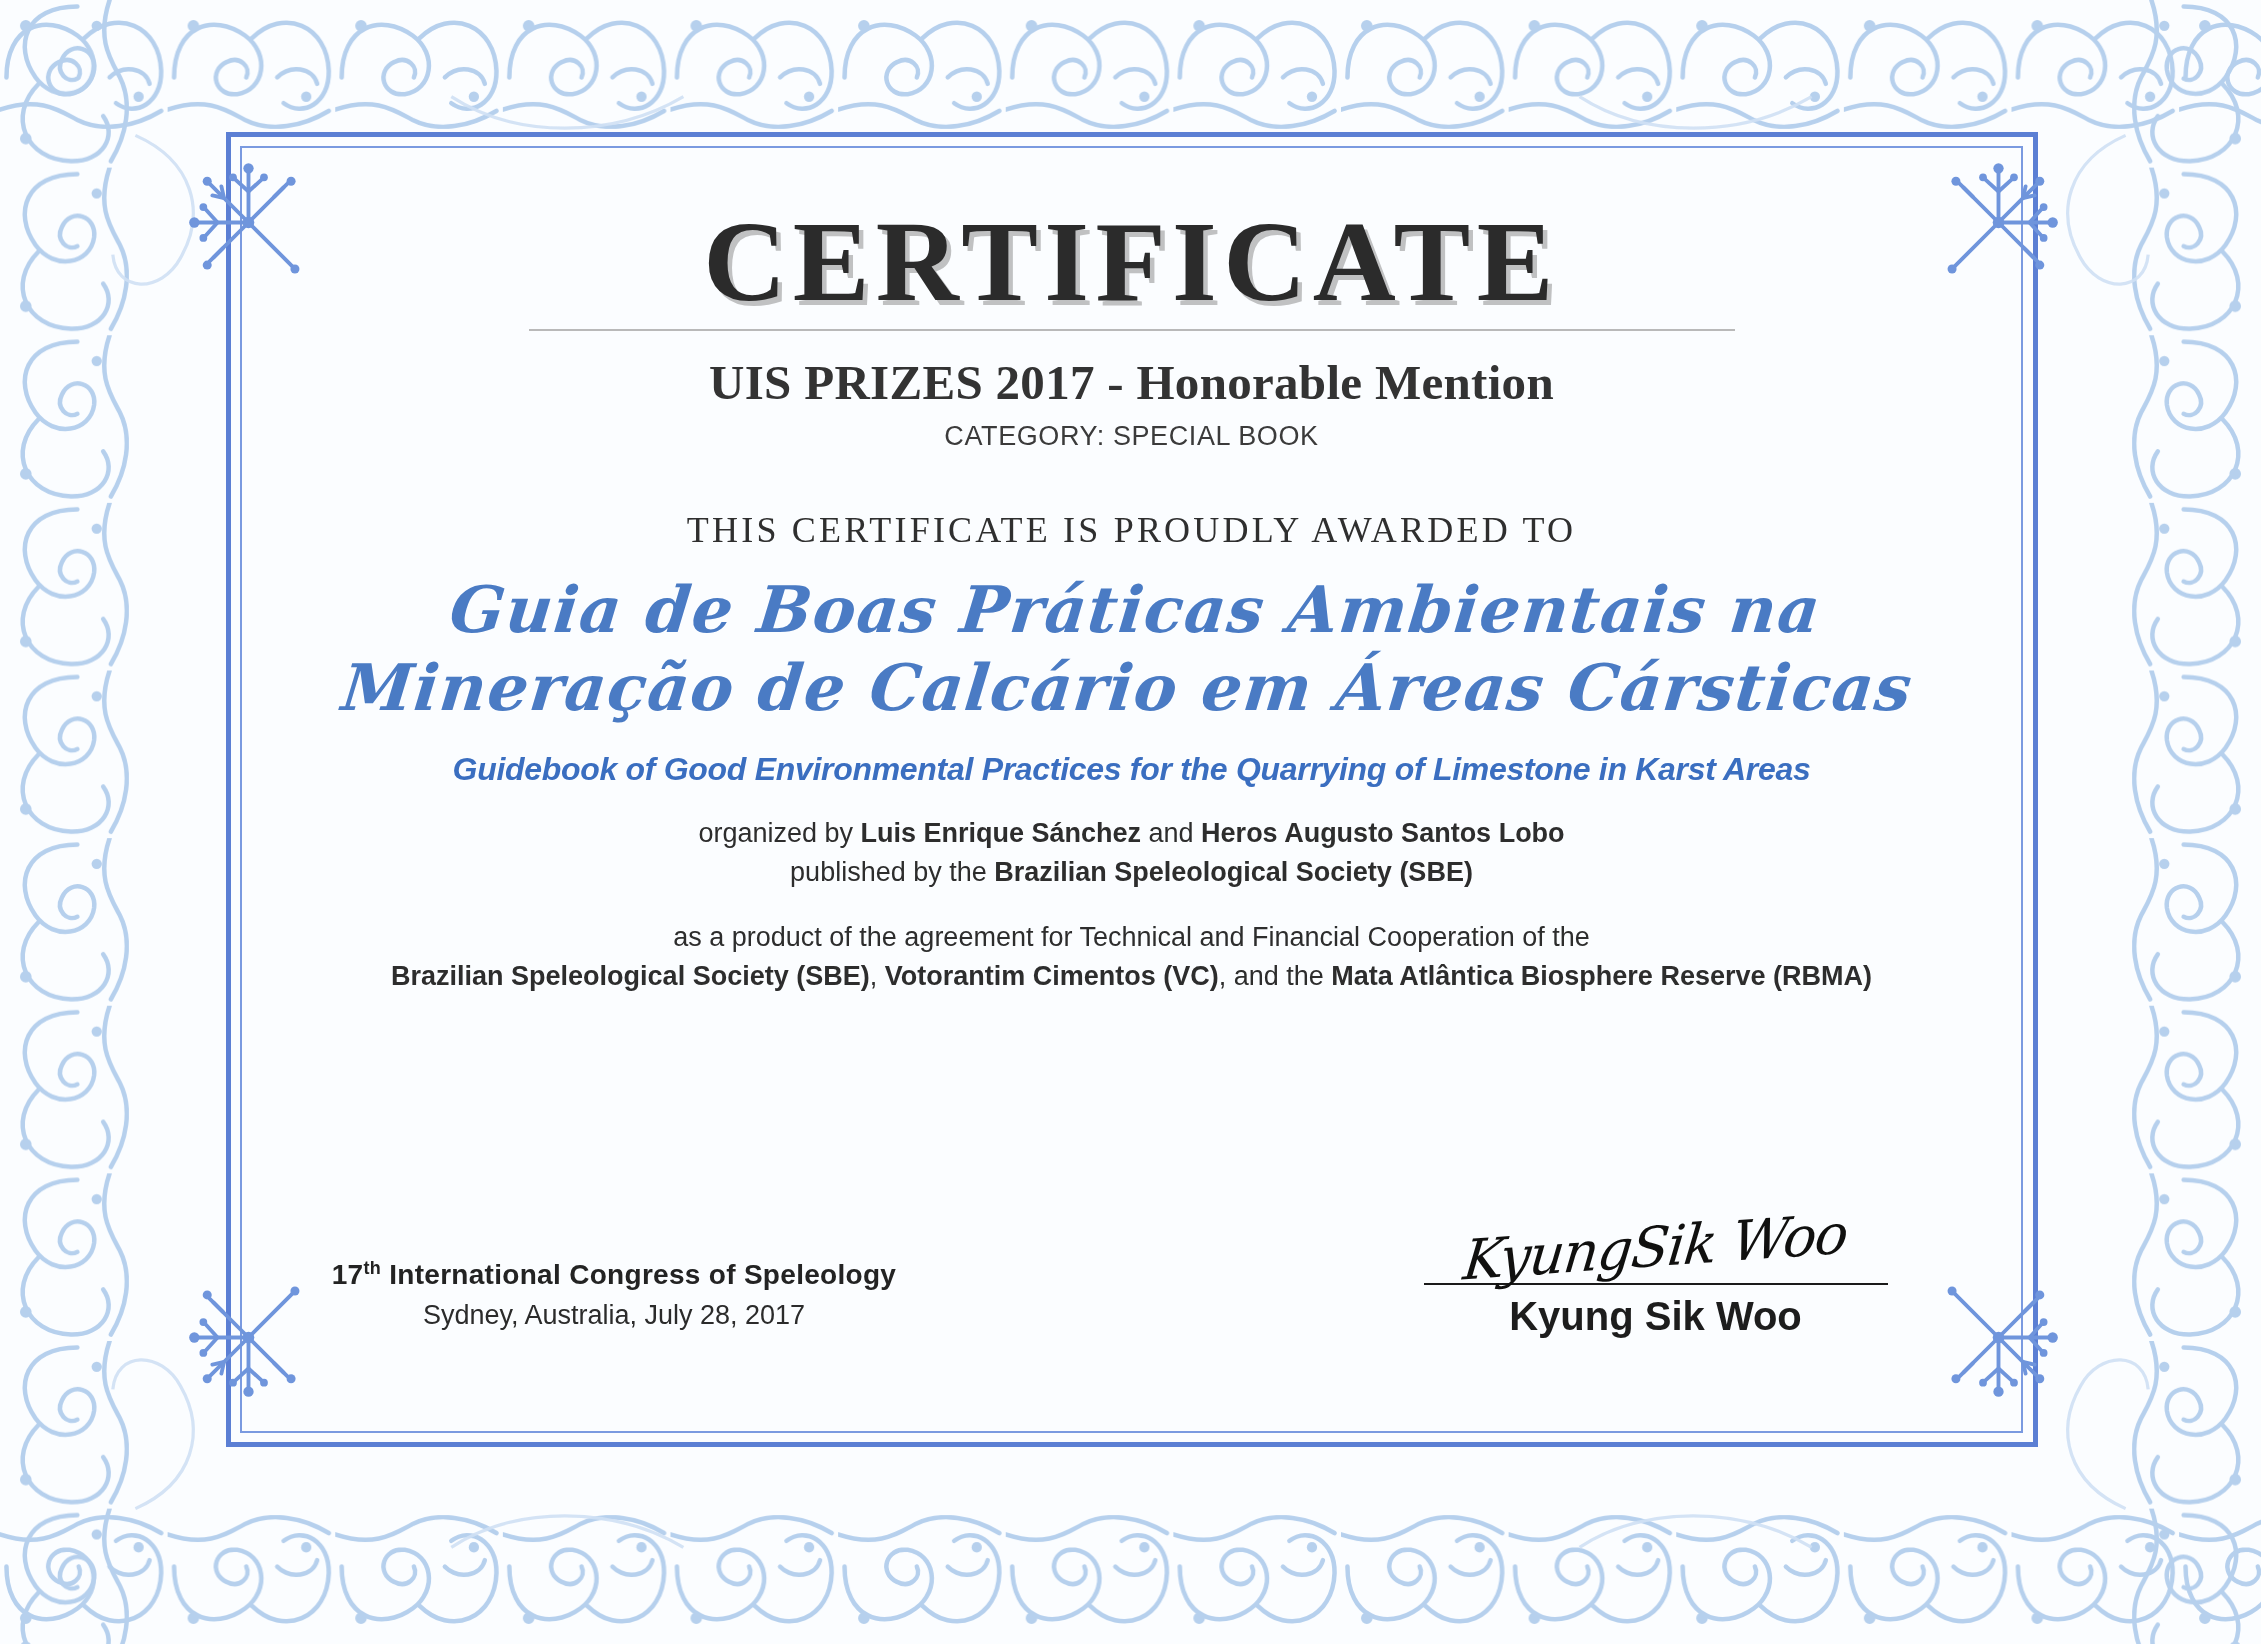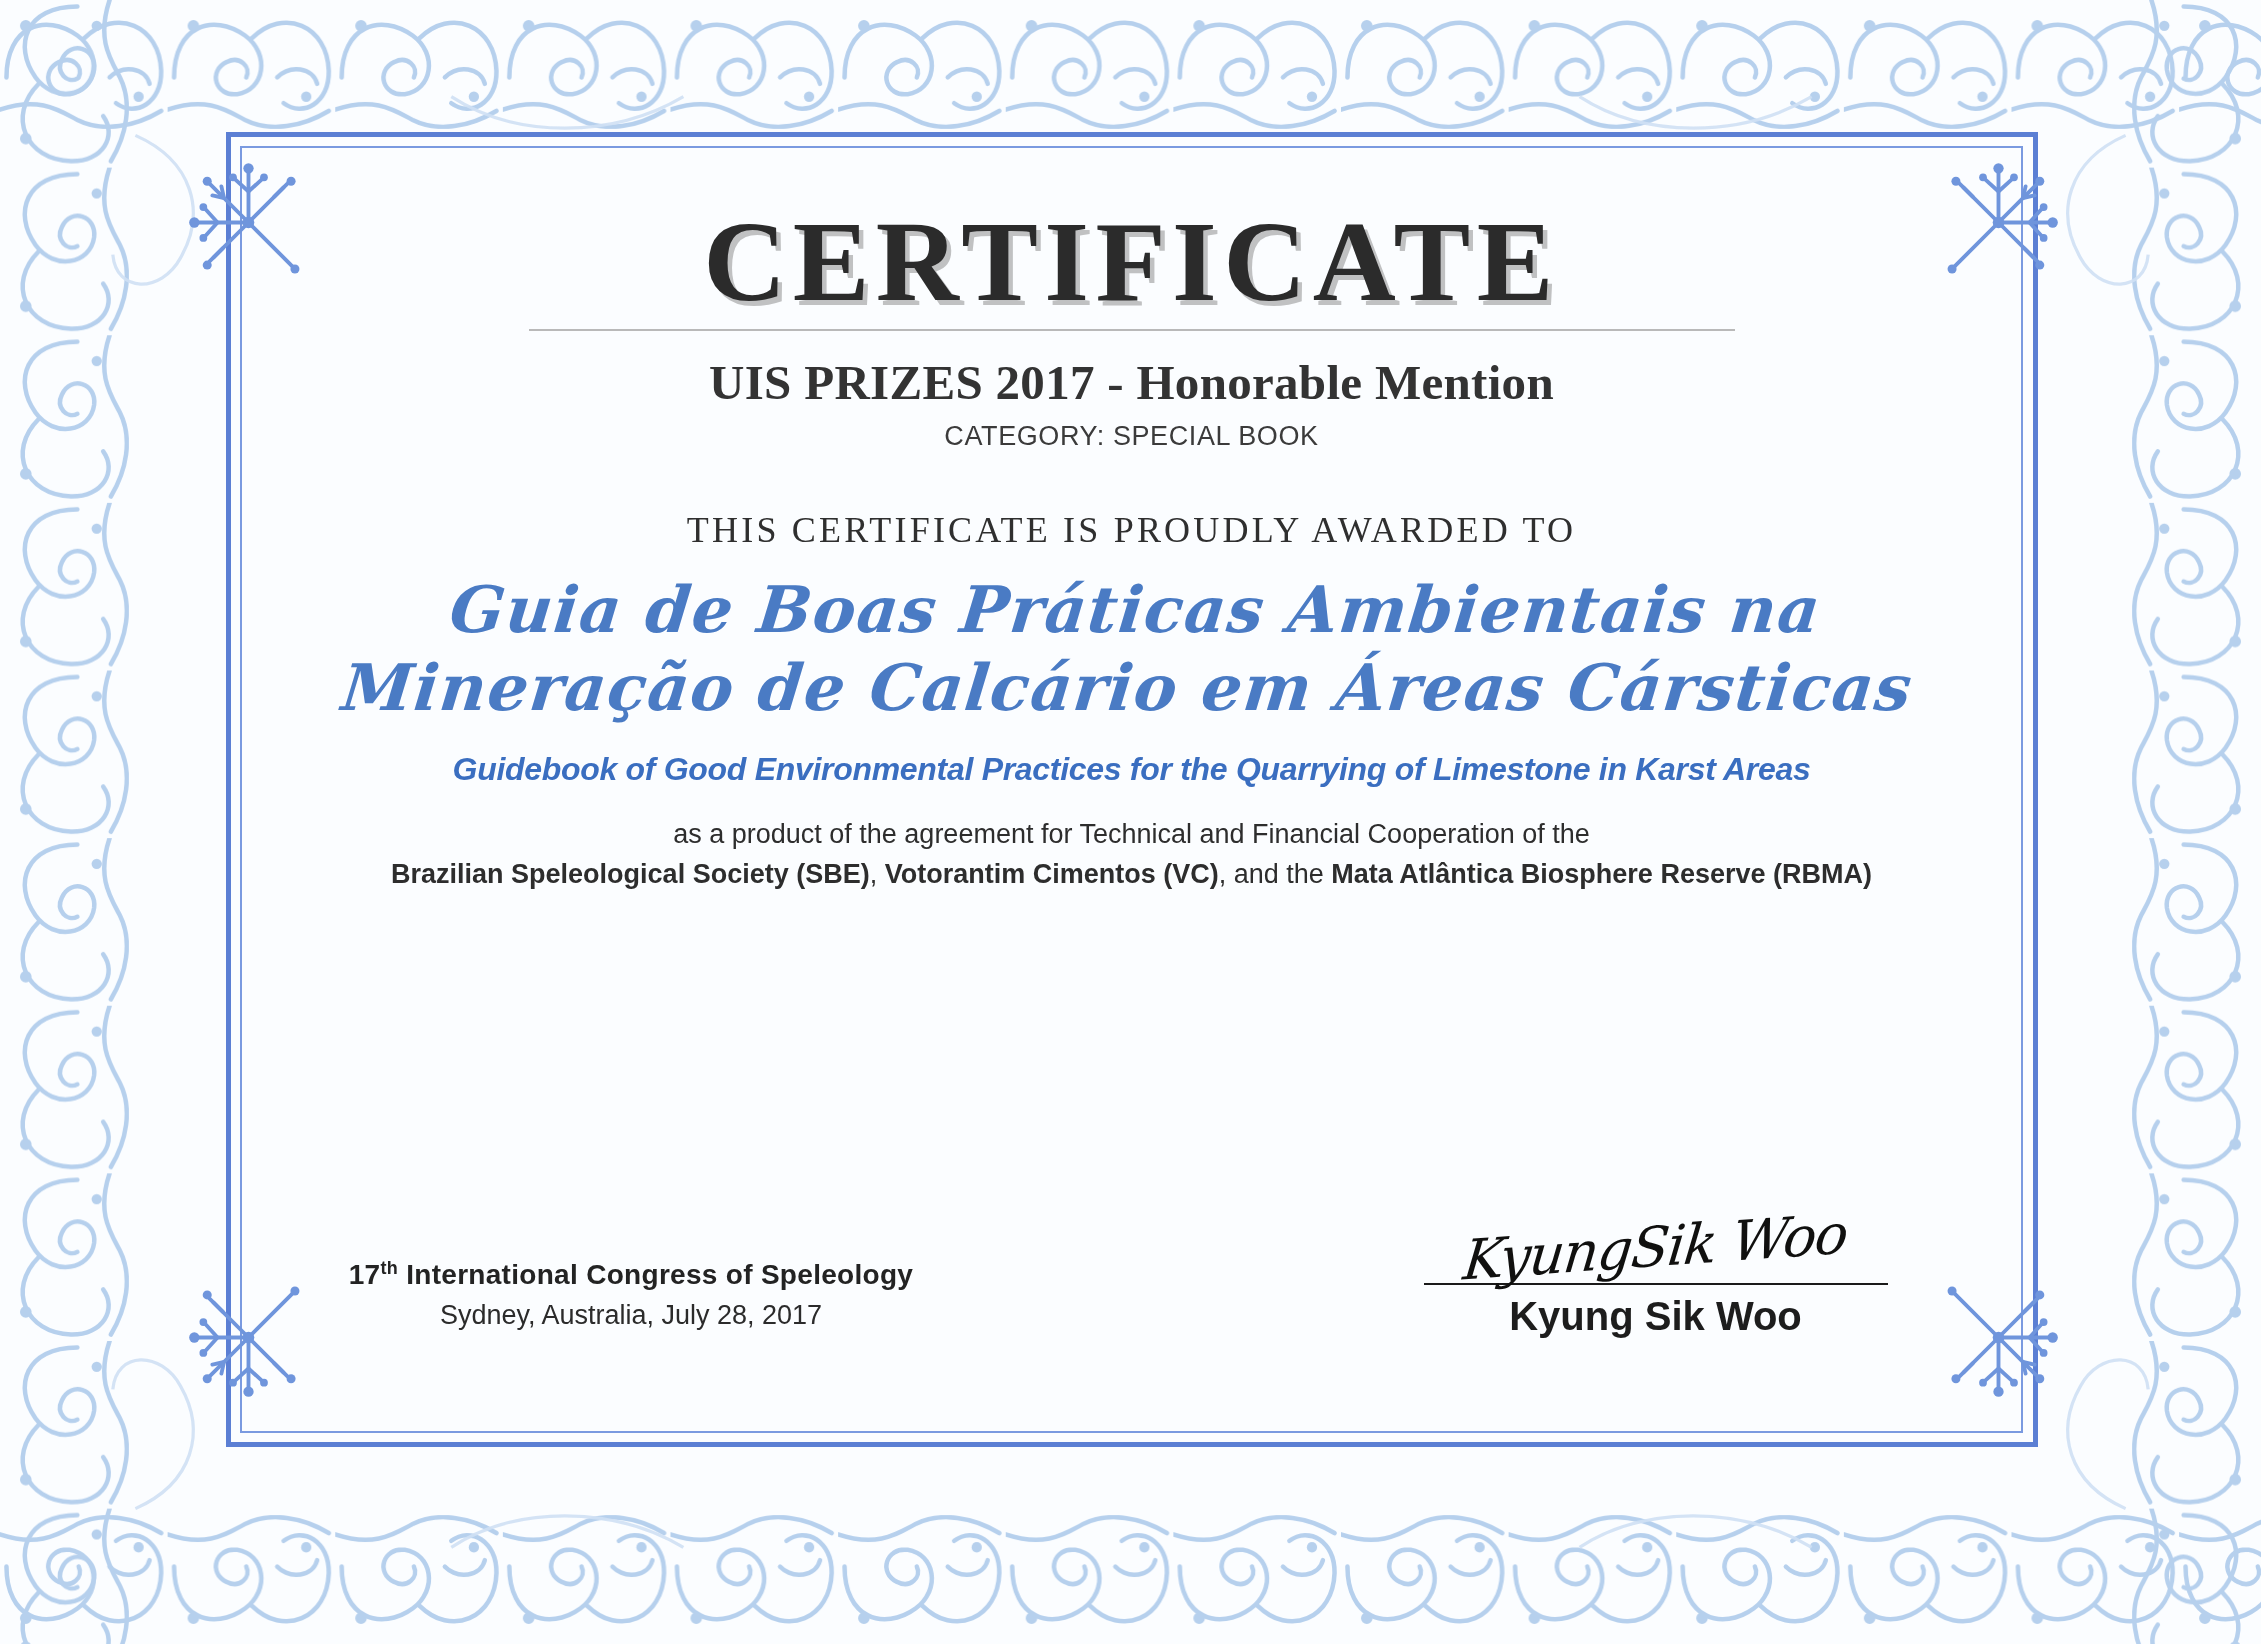--- a/index.html
+++ b/index.html
@@ -153,21 +153,21 @@
     font-family: Liberation Sans, sans-serif;
     font-size: 27px;
     color: #2d2d2d;
     line-height: 1.45;
   }
   .agreement b { font-weight: bold; }
 
   
   .footer {
     position: absolute;
-    left: 17px;
+    left: 0;
     right: 0;
     bottom: 76px;
     height: 213px;
   }
 
   .event-block {
     position: absolute;
     left: 58px;
     bottom: 26px;
     text-align: center;
@@ -372,20 +372,24 @@
 
     <div class="awarded-to">THIS CERTIFICATE IS PROUDLY AWARDED TO</div>
 
     <div class="recipient">
       <div>Guia de Boas Práticas Ambientais na</div>
       <div>Mineração de Calcário em Áreas Cársticas</div>
     </div>
 
     <div class="recipient-en">Guidebook of Good Environmental Practices for the Quarrying of Limestone in Karst Areas</div>
 
+    <div class="credits">
+      <div><span>organized by </span><b>Luis Enrique Sánchez</b><span> and </span><b>Heros Augusto Santos Lobo</b></div>
+      <div><span>published by the </span><b>Brazilian Speleological Society (SBE)</b></div>
+    </div>
 
     <div class="agreement">
       <div>as a product of the agreement for Technical and Financial Cooperation of the</div>
       <div><b>Brazilian Speleological Society (SBE)</b><span>, </span><b>Votorantim Cimentos (VC)</b><span>, and the </span><b>Mata Atlântica Biosphere Reserve (RBMA)</b></div>
     </div>
 
     <div class="footer">
 
       <div class="event-block">
         <div class="event-name"><span>17</span><sup>th</sup><span> International Congress of Speleology</span></div>

